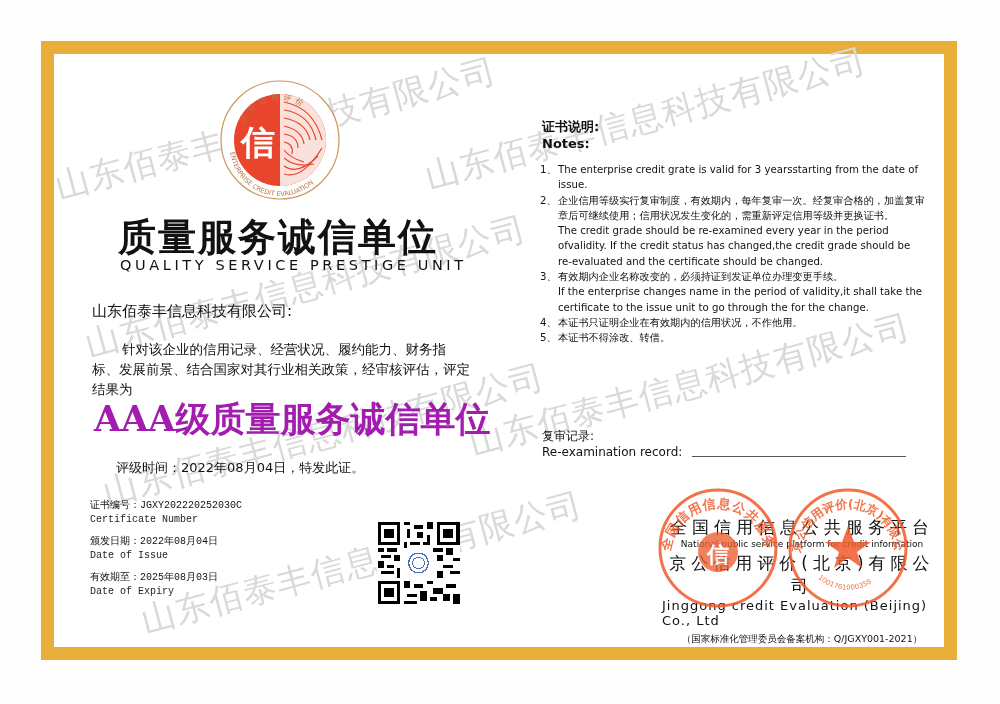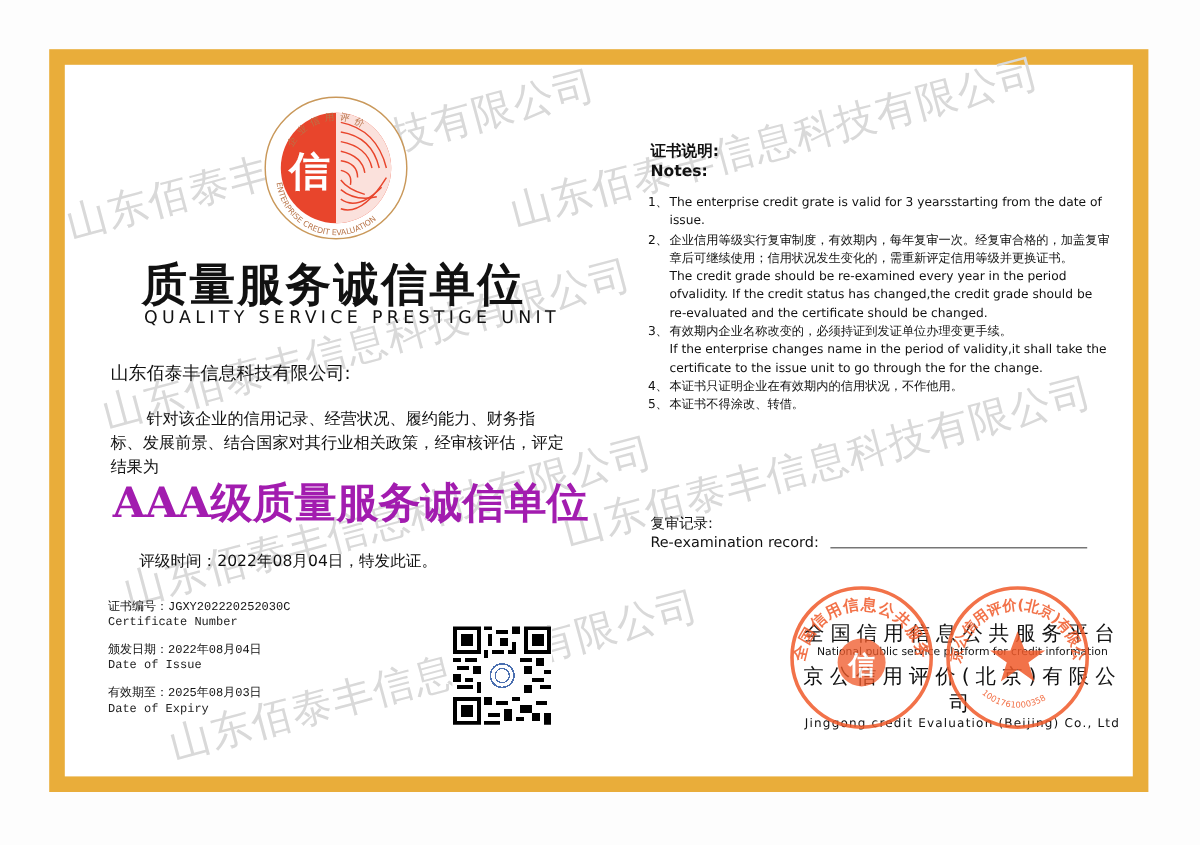--- a/index.html
+++ b/index.html
@@ -21,21 +21,21 @@
   .note-item{display:flex;}
   .note-num{width:18px;flex:none;}
   .note-body{flex:1;}
   .reexam{left:542px;top:428px;font-size:12px;font-weight:normal;line-height:16px;}
   .reexam-line{position:absolute;left:692px;top:456px;width:214px;border-bottom:1px solid #555;}
   .qr{left:377px;top:522px;width:83px;height:82px;background:#fff;}
   .issuer{left:662px;top:516px;width:280px;z-index:4;}
   .issuer .cn1{font-size:17px;letter-spacing:5px;text-align:center;}
   .issuer .en1{font-size:9px;text-align:center;}
   .issuer .cn2{font-size:17px;letter-spacing:5px;text-align:center;margin-top:3px;}
-  .issuer .en2{font-size:10px;letter-spacing:1px;text-align:center;}
+  .issuer .en2{font-size:13px;letter-spacing:1px;}
   .issuer .std{font-size:9.5px;text-align:center;margin-top:5px;}
   .stamp{position:absolute;z-index:5;opacity:0.85;}
 </style>
 </head>
 <body>
 
 <div class="frame"></div>
 
 <div class="wm" style="left:62px;top:164px;">山东佰泰丰信息科技有限公司</div>
 <div class="wm" style="left:432px;top:154px;">山东佰泰丰信息科技有限公司</div>
@@ -187,20 +187,21 @@
     <div>复审记录:</div>
     <div>Re-examination record:</div>
   </div>
   <div class="reexam-line"></div>
 
   <div class="abs issuer">
     <div class="cn1">全国信用信息公共服务平台</div>
     <div class="en1">National public service platform for credit information</div>
     <div class="cn2">京公信用评价(北京)有限公司</div>
     <div class="en2">Jinggong credit Evaluation (Beijing) Co., Ltd</div>
+    <div class="std">（国家标准化管理委员会备案机构：Q/JGXY001-2021）</div>
   </div>
 
   <svg class="stamp" style="left:656px;top:486px;" width="124" height="124" viewBox="0 0 124 124">
     <circle cx="62" cy="62" r="58" fill="none" stroke="#f05a2a" stroke-width="3"></circle>
     <circle cx="62" cy="66" r="20" fill="#f05a2a" opacity="0.9"></circle>
     <text x="62" y="76" fill="#fff" font-size="22" font-weight="bold" text-anchor="middle" font-family="DejaVu Sans, sans-serif">信</text>
     <defs>
         <path id="s1arc" d="M14 70 A48 48 0 1 1 110 70"></path>
       </defs>
     <text font-size="13" fill="#f05a2a" font-weight="bold" font-family="DejaVu Sans, sans-serif" letter-spacing="1"><textPath href="#s1arc" startOffset="3%">全国信用信息公共服务平台</textPath></text>

